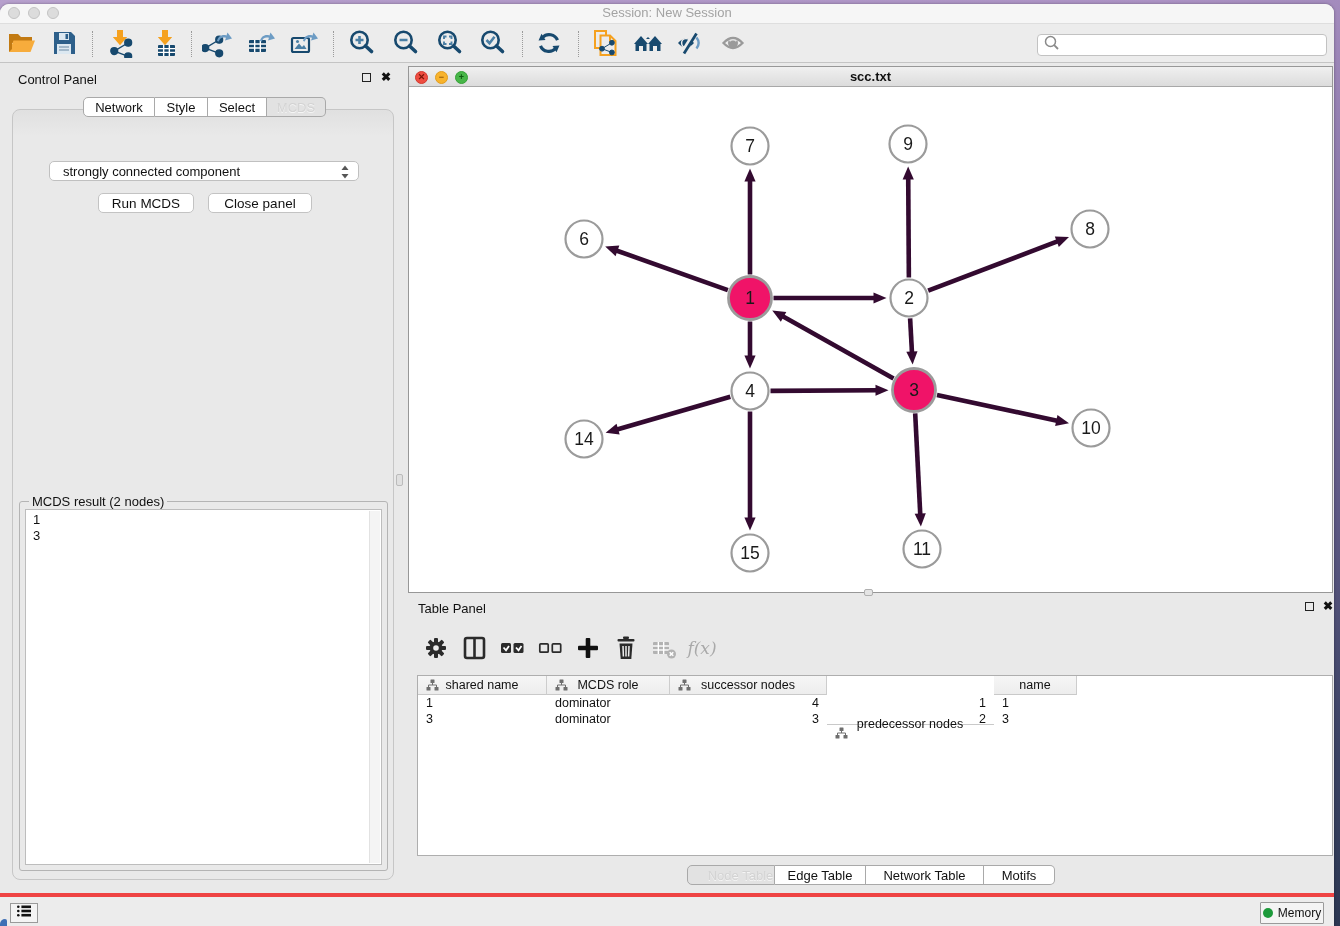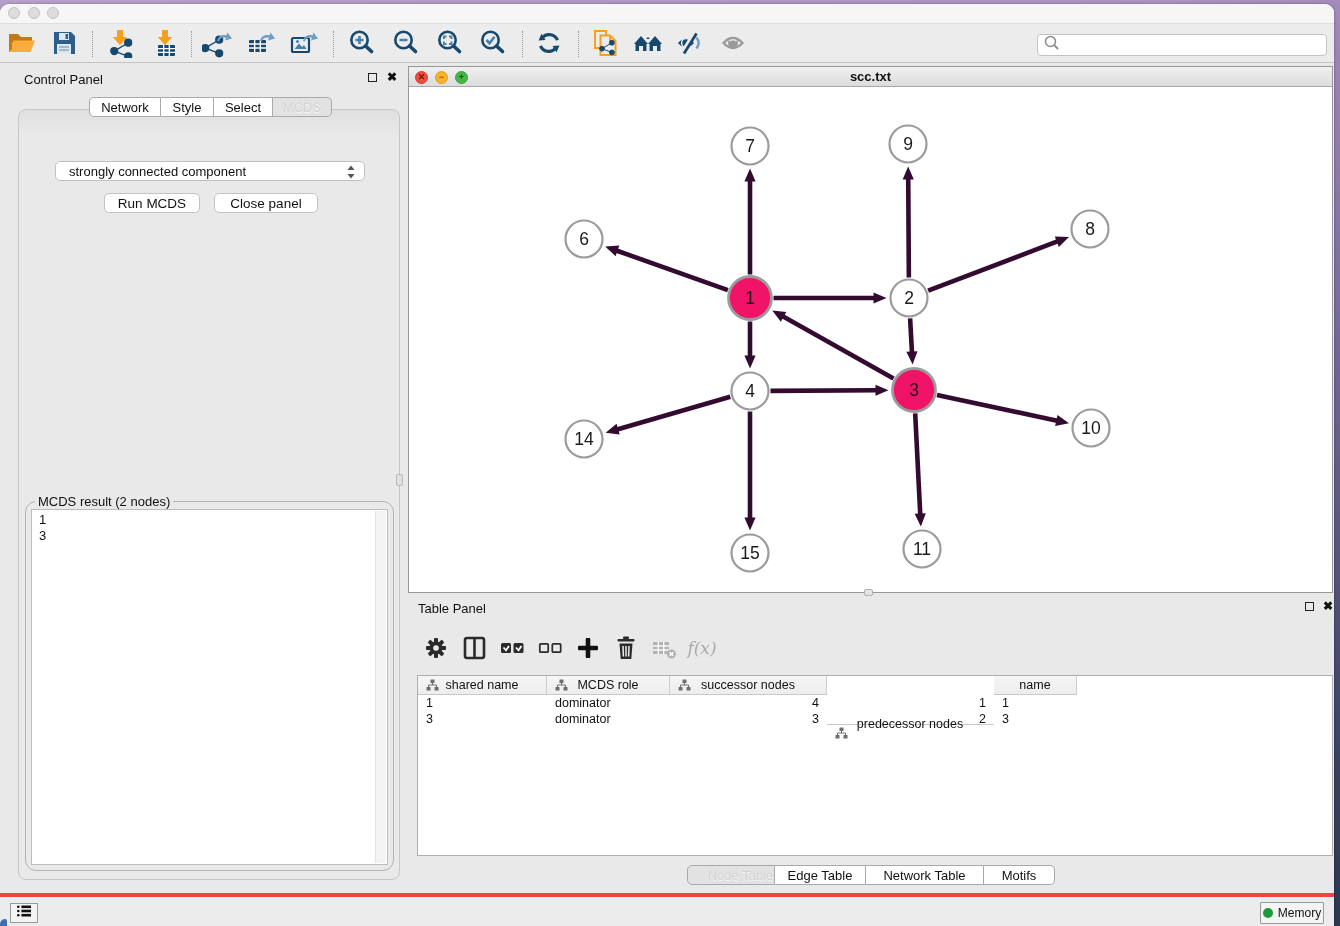--- a/index.html
+++ b/index.html
@@ -27,42 +27,42 @@
   display:flex; align-items:center; justify-content:center; }
 .tsep { position:absolute; top:7px; height:26px; width:0;
   border-left:1px dotted #9a9a9a; }
 .searchbox { position:absolute; right:7px; top:10px; width:290px; height:22px;
   background:#fff; border:1px solid #c2c2c2; border-radius:4px;
   display:flex; align-items:center; padding-left:5px; }
 .searchbox input { border:none; outline:none; flex:1; font-size:12px; background:transparent; height:18px; padding-left:4px;}
 
 .main { position:relative; height:830px; background:#e9e9e9; }
 
-.cpanel { position:absolute; left:10px; top:0; width:395px; height:830px;padding-left:24px; }
+.cpanel { position:absolute; left:4px; top:0; width:395px; height:830px;padding-left:24px; }
 .panel-head { position:absolute; left:14px; top:9px; font-size:13px; color:#111; }
 .panel-float { position:absolute; width:9px; height:9px; border:1.5px solid #222; background:transparent; }
 .panel-x { position:absolute; font-size:12px; font-weight:bold; color:#111; line-height:10px; }
 .tabs { position:absolute; display:flex; z-index:3; }
 .tab { height:20px; border:1px solid #a9a9a9; border-left:none; background:#fff;
   font-size:13px; color:#111; display:flex; align-items:center; justify-content:center; }
 .tab.first { border-left:1px solid #a9a9a9; border-radius:5px 0 0 5px; }
 .tab.last { border-radius:0 5px 5px 0; }
 .tab.selected { background:#e2e2e2; color:#d3d3d3; text-shadow:0 1px 0 #f5f5f5; }
 .cpane { position:absolute; left:8px; top:46px; width:382px; height:771px;
   border:1px solid #c6c6c6; border-radius:8px;
   background:linear-gradient(#e0e0e0 0px,#e9e9e9 26px,#e9e9e9 100%); }
 .opt-label { position:absolute; left:0; width:100%; top:28px; text-align:center; font-size:13.5px; color:#111; }
 .combo { position:absolute; left:36px; top:51px; width:310px; height:20px; background:#fff;
   border:1px solid #c0c0c0; border-radius:5px; font-size:13px; color:#111;
   display:flex; align-items:center; padding-left:13px; }
 .combo .chev { position:absolute; right:6px; top:2px; }
 .btn { position:absolute; height:20px; background:#fff; border:1px solid #c3c3c3; border-radius:5px;
   font-size:13.5px; color:#111; display:flex; align-items:center; justify-content:center; }
 .groupbox { position:absolute; left:6px; top:391px; width:369px; height:370px;
-  border:1px solid #b4b4b4; border-radius:11px; }
+  border:1px solid #b4b4b4; border-radius:3px; }
 .groupbox .legend { position:absolute; left:9px; top:-8px; background:#e9e9e9; padding:0 3px;
   font-size:13px; color:#111; }
 .resultlist { position:absolute; left:5px; top:7px; right:5px; bottom:5px; background:#fff;
   border:1px solid #bdbdbd; font-size:13px; color:#111; padding:2px 0 0 7px; line-height:16px; }
 .resultlist .sbtrack { position:absolute; right:1px; top:1px; bottom:1px; width:11px;
   background:#f4f4f4; border-left:1px solid #e2e2e2; }
 
 .vhandle { position:absolute; left:396px; top:411px; width:7px; height:12px;
   background:#e0e0e0; border:1px solid #bbb; border-radius:2px; }
 
@@ -104,20 +104,21 @@
   background:#3e6fb5; border-radius:5px 2px 0 0; }
 </style>
 </head>
 <body>
 
 <div class="window">
   <div class="titlebar">
     <div class="tl-dot" style="left:8px"></div>
     <div class="tl-dot" style="left:28px"></div>
     <div class="tl-dot" style="left:47px"></div>
+    <div class="title">Session: New Session</div>
   </div>
   <div class="toolbar" id="toolbar">
     <div class="searchbox">
       <span id="search-glyph"><svg width="18" height="18" viewBox="0 0 18 18">
             <circle cx="7.5" cy="7.5" r="5" fill="none" stroke="#8a8a8a" stroke-width="1.5"></circle>
             <line x1="11.2" y1="11.2" x2="15" y2="15" stroke="#8a8a8a" stroke-width="1.8"></line>
           </svg></span>
       <input value="" style="">
     </div>
   <div class="tbtn" style="left: 21px;">

